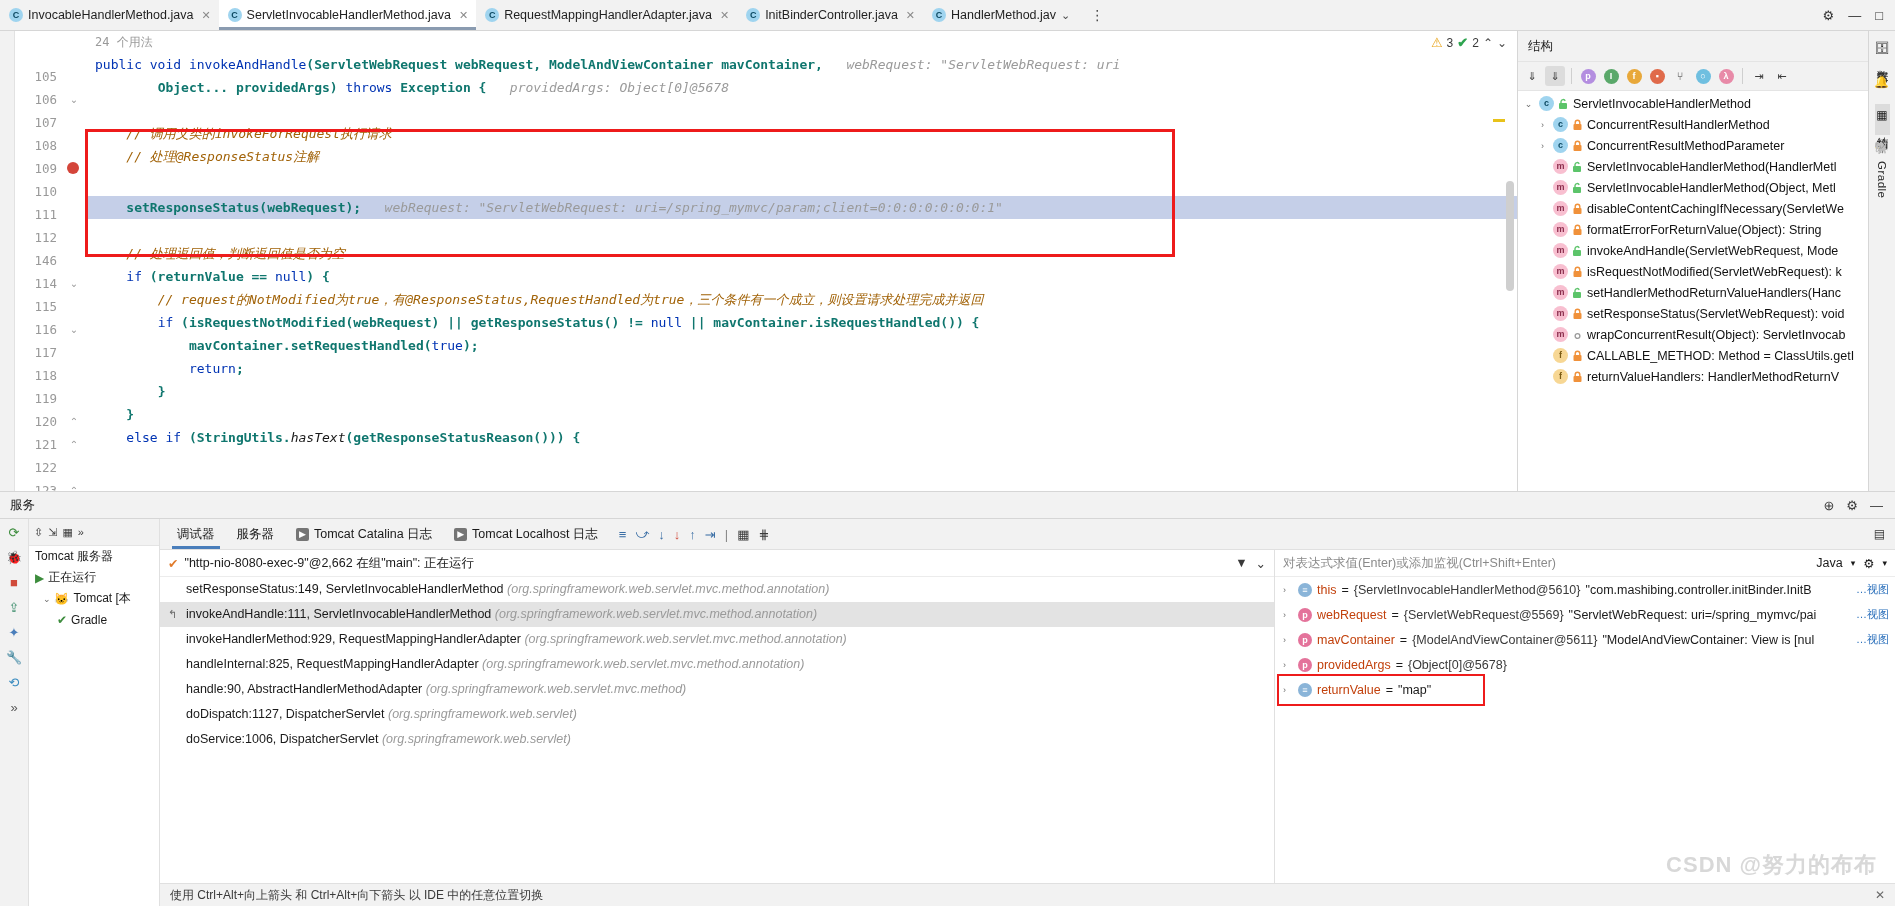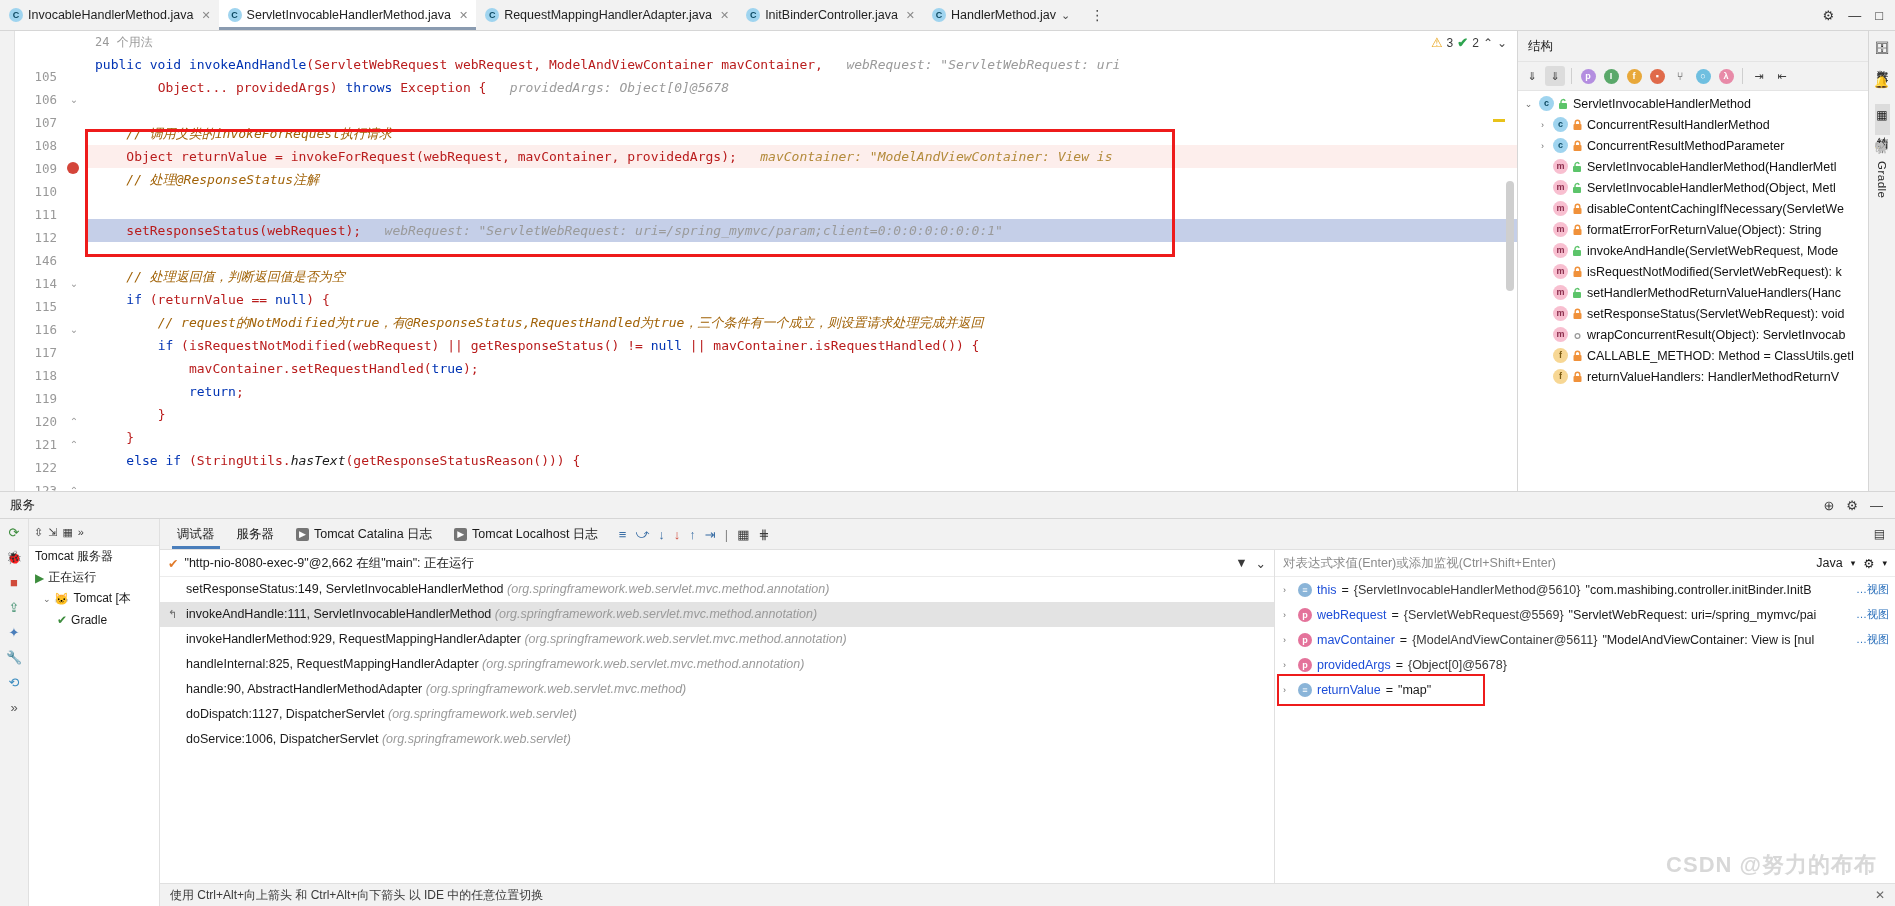--- a/index.html
+++ b/index.html
@@ -35,21 +35,21 @@
   .code{flex:1 1 auto;position:relative;font-family:"DejaVu Sans Mono",monospace;font-size:13px;padding-top:0;overflow:hidden;}
   .usage{height:22px;line-height:22px;color:#9a9a9a;font-size:12px;padding-left:10px;}
   .line{height:23px;line-height:23px;white-space:pre;padding-left:10px;position:relative;}
   .line.exec{background:#fdeeec;}
   .line.cur{background:#c5cfe8;margin-top:28px;}
   .kw{color:#0033b3;}
   .mth{color:#0033b3;}
   .cmt{color:#a16207;font-style:italic;}
   .hint{color:#9a9a9a;font-style:italic;}
   .hintv{color:#b38a3a;font-style:italic;}
-  .stat{color:#b91c1c;}
+  .stat{color:#0f766e;font-weight:bold;}
   .red-box{position:absolute;border:3px solid #ee1b1b;box-sizing:border-box;pointer-events:none;}
 
   
   .analyze{position:absolute;top:4px;right:10px;display:flex;align-items:center;gap:4px;font-size:12px;color:#3a3a3a;z-index:5;}
   .warnicon{color:#e8a317;font-size:13px;}
   .okicon{color:#2ea44f;font-size:13px;font-weight:bold;}
   .scrollmark{position:absolute;right:12px;width:12px;height:3px;background:#e8c21a;}
   .vscroll{position:absolute;right:3px;width:8px;background:#cfcfcf;border-radius:4px;}
 
   
@@ -99,21 +99,21 @@
   .frame .pkg{color:#9a9a9a;font-style:italic;}
   .frame .marker{position:absolute;left:8px;color:#6a6a6a;font-size:11px;}
   .vars{width:620px;flex:0 0 620px;display:flex;flex-direction:column;min-width:0;}
   .var-input{height:26px;display:flex;align-items:center;padding:0 8px;border-bottom:1px solid #ececec;font-size:12.5px;color:#8a8a8a;}
   .var-input .right{margin-left:auto;display:flex;align-items:center;gap:8px;color:#1a1a1a;}
   .varrow{height:25px;display:flex;align-items:center;gap:5px;padding-left:8px;font-size:12.5px;white-space:nowrap;overflow:hidden;position:relative;}
   .varrow .arr{color:#6a6a6a;font-size:9px;width:10px;}
   .vic{width:14px;height:14px;border-radius:50%;font-size:9px;line-height:14px;text-align:center;font-weight:bold;color:#fff;flex:0 0 auto;}
   .vic.p{background:#e4739b;}
   .vic.t{background:#8ab4d8;}
-  .vname{color:#1d4ed8;}
+  .vname{color:#c2410c;}
   .vval{color:#3a3a3a;}
   .vstr{color:#1a7f37;}
   .vlink{color:#2a6fbb;font-size:11px;}
   .varrow .eq{color:#1a1a1a;}
   .footer{height:22px;background:#f2f2f2;border-top:1px solid #e0e0e0;display:flex;align-items:center;padding-left:10px;font-size:12px;color:#3a3a3a;}
   .footer .x{margin-left:auto;padding-right:10px;color:#6a6a6a;}
   .watermark{position:absolute;right:18px;bottom:26px;font-size:22px;color:#d8d8d8;font-weight:bold;letter-spacing:1px;}
   .redbox2{position:absolute;border:2.5px solid #ee1b1b;box-sizing:border-box;pointer-events:none;}
 </style>
 </head>
@@ -204,21 +204,20 @@
           <div></div>
           <div>⌃</div>
         </div>
       <div class="code" id="codearea">
         <div class="usage">24 个用法</div>
 
         <div class="line"><span class="kw">public</span> <span class="kw">void</span> <span class="mth">invokeAndHandle</span><span class="stat">(ServletWebRequest webRequest, ModelAndViewContainer mavContainer,</span>   <span class="hint">webRequest: "ServletWebRequest: uri</span></div>
         <div class="line">        <span class="stat">Object... providedArgs) </span><span class="kw">throws</span><span class="stat"> Exception {</span>   <span class="hint">providedArgs: Object[0]@5678</span></div>
         <div class="line"> </div>
         <div class="line">    <span class="cmt">// 调用父类的invokeForRequest执行请求</span></div>
-        <div class="line exec">    <span class="stat">Object returnValue = invokeForRequest(webRequest, mavContainer, providedArgs);</span>   <span class="hintv">mavContainer: "ModelAndViewContainer: View is</span></div>
         <div class="line">    <span class="cmt">// 处理@ResponseStatus注解</span></div>
         <div class="line cur">    <span class="stat">setResponseStatus(webRequest);</span>   <span class="hint">webRequest: "ServletWebRequest: uri=/spring_mymvc/param;client=0:0:0:0:0:0:0:1"</span></div>
         <div class="line"> </div>
         <div class="line">    <span class="cmt">// 处理返回值，判断返回值是否为空</span></div>
         <div class="line">    <span class="kw">if</span> <span class="stat">(returnValue == </span><span class="kw">null</span><span class="stat">) {</span></div>
         <div class="line">        <span class="cmt">// request的NotModified为true，有@ResponseStatus,RequestHandled为true，三个条件有一个成立，则设置请求处理完成并返回</span></div>
         <div class="line">        <span class="kw">if</span> <span class="stat">(isRequestNotModified(webRequest) || getResponseStatus() != </span><span class="kw">null</span><span class="stat"> || mavContainer.isRequestHandled()) {</span></div>
         <div class="line">            <span class="stat">mavContainer.setRequestHandled(</span><span class="kw">true</span><span class="stat">);</span></div>
         <div class="line">            <span class="kw">return</span><span class="stat">;</span></div>
         <div class="line">        <span class="stat">}</span></div>

